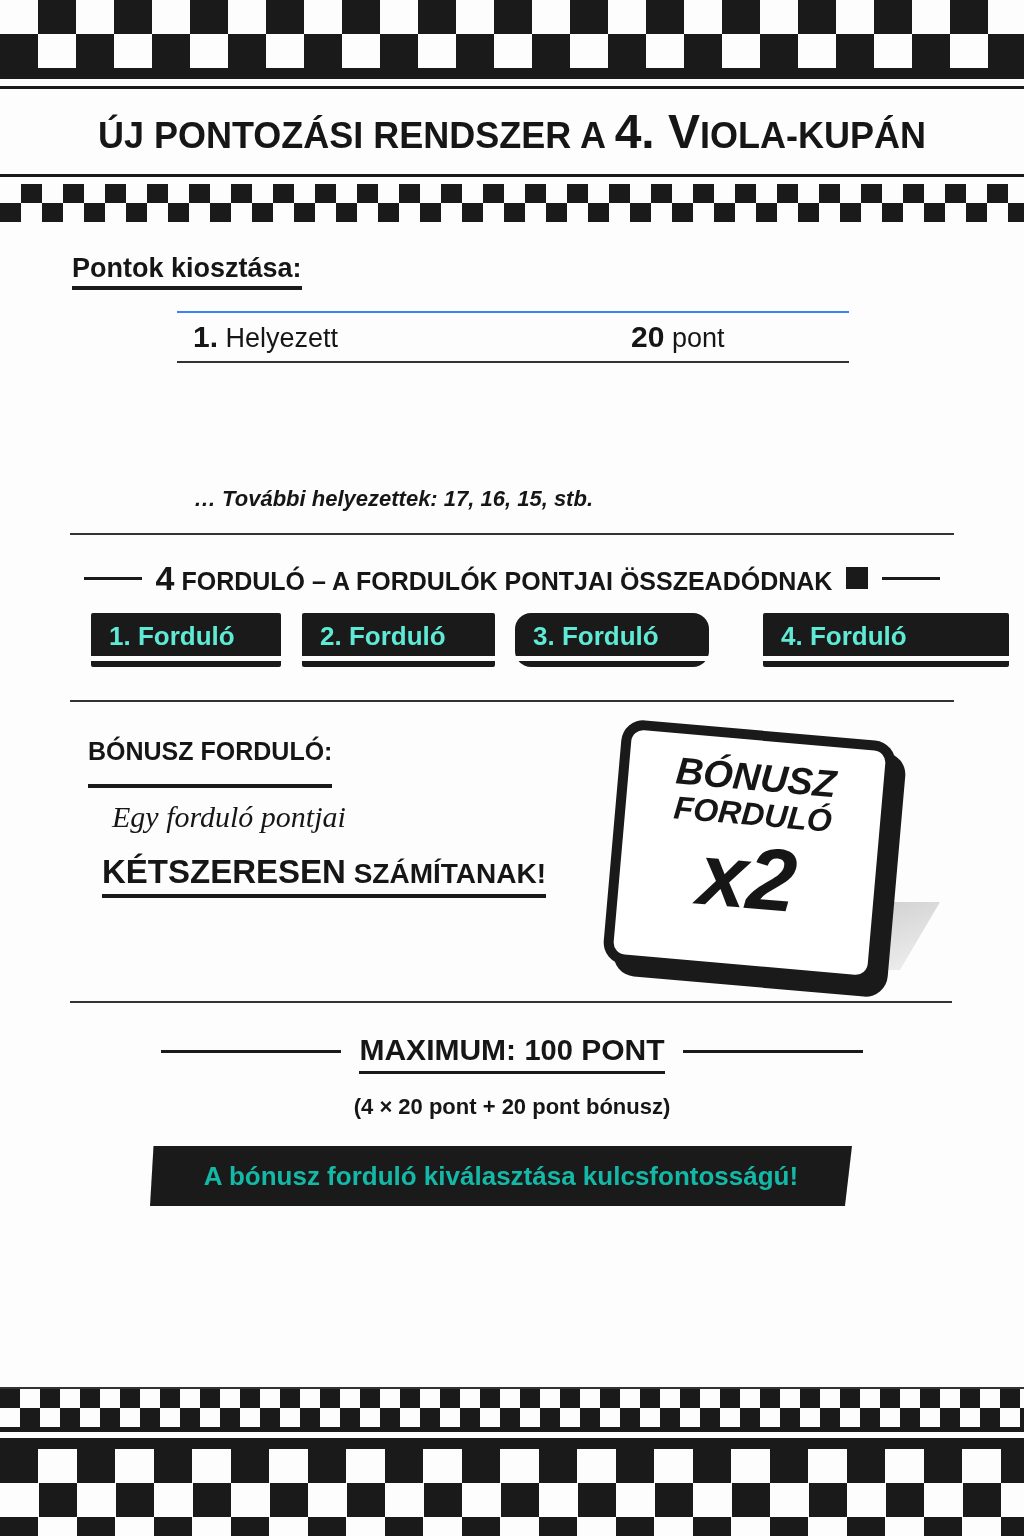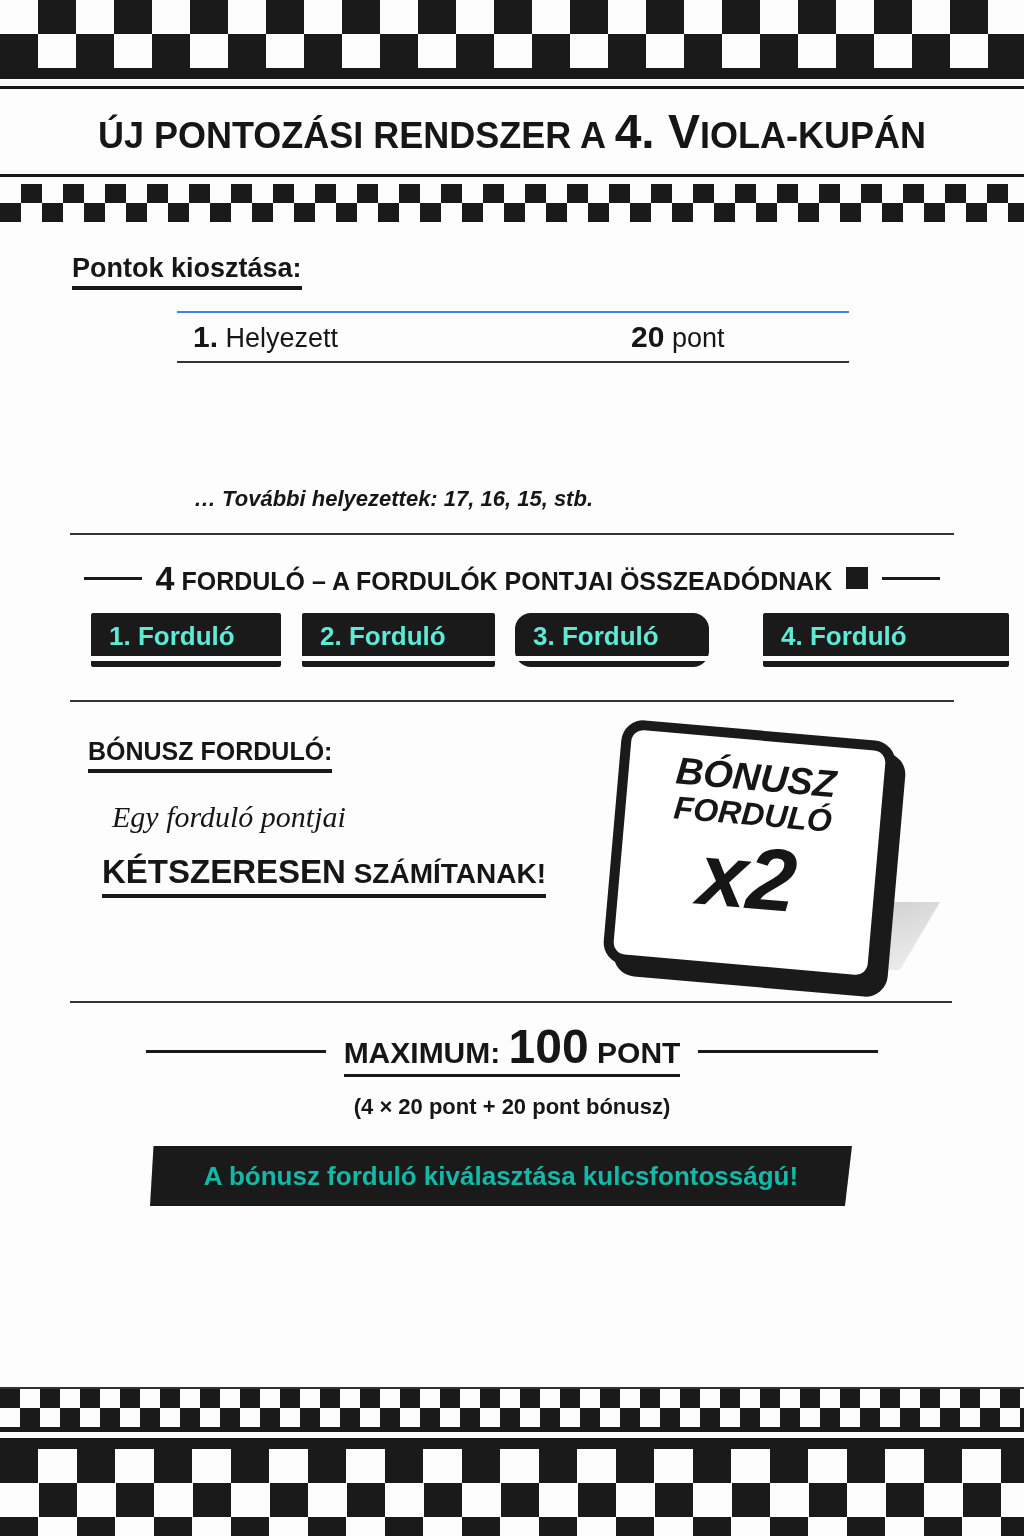--- a/index.html
+++ b/index.html
@@ -62,21 +62,21 @@
     position: absolute; top: 613px; height: 54px; background: #1a1a1a; color: #5eead4;
     font-size: 26px; font-weight: 700; padding-left: 18px; line-height: 46px;
     border-radius: 2px; cursor: pointer;
   }
   .round-btn::after {
     content: ""; position: absolute; left: 0; right: 0; bottom: 6px; height: 5px; background: #fdfdfd;
   }
 
   .bonus-head {
     position: absolute; left: 88px; top: 734px; font-size: 25px; font-weight: 700;
-    border-bottom: 4px solid #1a1a1a; line-height: 34px; padding-bottom: 1px;
+    border-bottom: 4px solid #1a1a1a; line-height: 34px; padding-bottom: 16px;
   }
   .bonus-desc {
     position: absolute; left: 112px; top: 800px; font-family: "Liberation Serif", "DejaVu Serif", serif;
     font-style: italic; font-size: 30px;
   }
   .bonus-emph {
     position: absolute; left: 102px; top: 852px; font-size: 33px; font-weight: 700;
     border-bottom: 4px solid #1a1a1a; line-height: 40px; white-space: nowrap;
   }
   .bonus-emph .sm { font-size: 28px; margin-top: 13px; }
@@ -108,21 +108,21 @@
 
   .max-row {
     position: absolute; top: 1026px; left: 0; width: 1024px; height: 50px;
     display: flex; align-items: center; justify-content: center; gap: 18px;
   }
   .max-row .dash { display: inline-block; width: 180px; height: 3px; background: #1a1a1a; }
   .max-label {
     font-size: 30px; font-weight: 700; border-bottom: 3px solid #1a1a1a; white-space: nowrap;
     line-height: 42px;
   }
-  .max-label .big { font-size: 48px; margin-top: 32px; }
+  .max-label .big { font-size: 29px; margin-top: 32px; }
   .max-sub {
     position: absolute; top: 1094px; left: 0; width: 1024px; text-align: center;
     font-size: 22px; font-weight: 700;
   }
   .banner {
     position: absolute; left: 150px; top: 1146px; width: 702px; height: 60px;
     background: #1a1a1a; color: #14b8a6; font-size: 26px; font-weight: 700;
     display: flex; align-items: center; justify-content: center;
     clip-path: polygon(0.5% 0, 100% 0, 99% 100%, 0 100%);
   }

